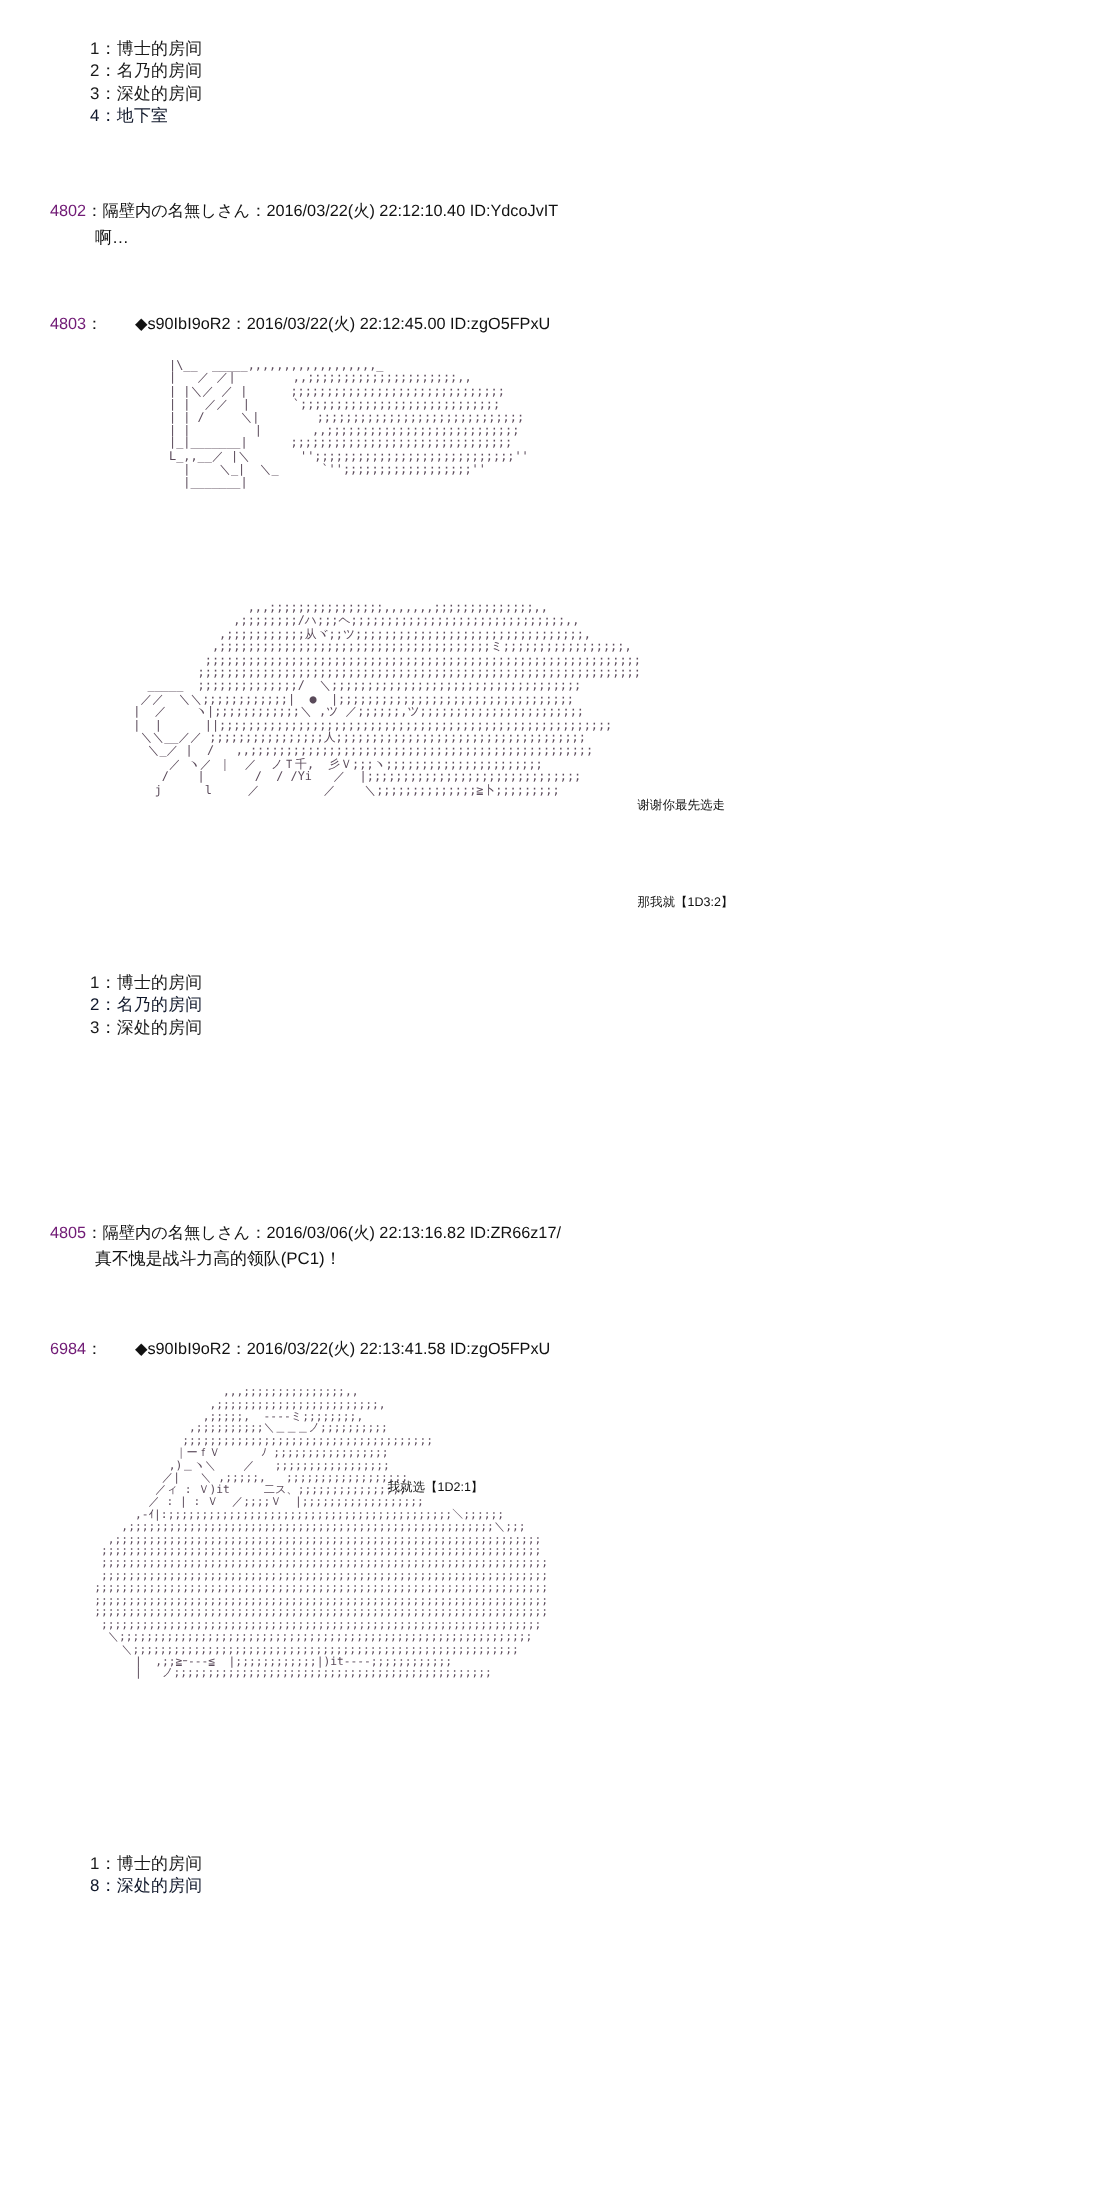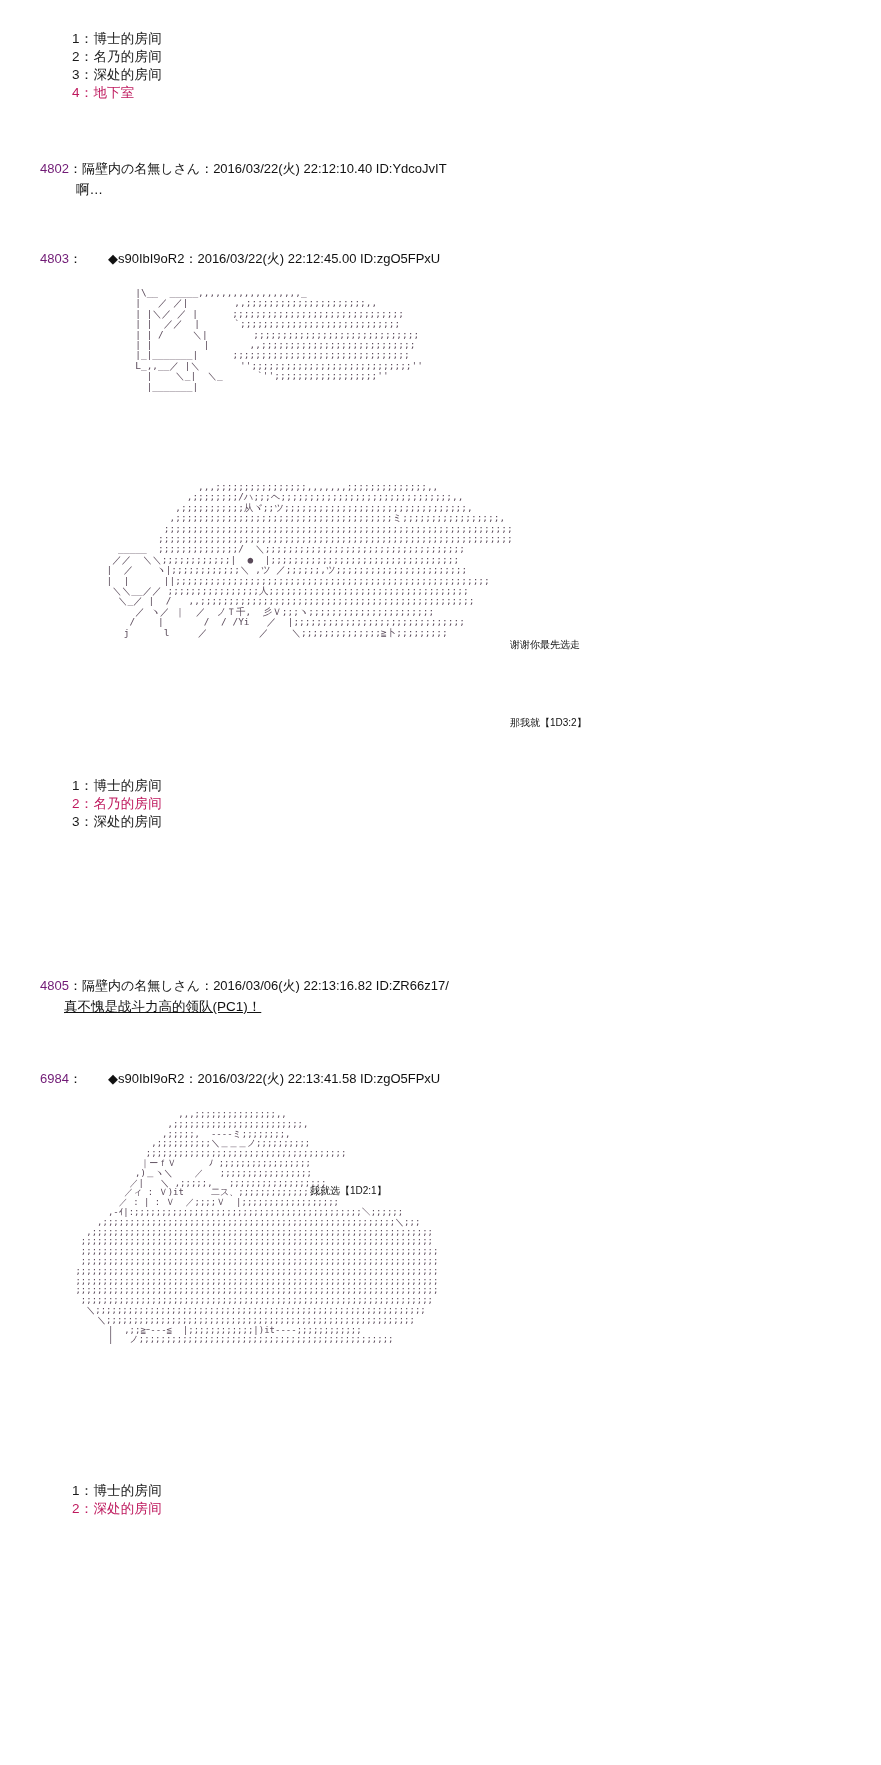--- a/index.html
+++ b/index.html
@@ -26,21 +26,21 @@
   .choices {
     font-size: 13.5px;
     line-height: 18px;
     color: #1a1a1a;
   }
   .choice {
     white-space: pre;
     letter-spacing: 0.2px;
   }
   .choice.red {
-    color: #be185d;
+    color: #0f172a;
   }
 
   
   .post-head {
     font-size: 13px;
     line-height: 17px;
     color: #111;
     white-space: nowrap;
   }
   .post-head .num {
@@ -155,21 +155,21 @@
     <div class="choice">1：博士的房间</div>
     <div class="choice red">2：名乃的房间</div>
     <div class="choice">3：深处的房间</div>
   </div>
 
 
   <div class="abs" style="left:40px; top:977px;">
     <div class="post-head">
       <span class="num">4805</span><span class="sep">：</span><span class="name">隔壁内の名無しさん</span><span class="sep">：</span><span class="date">2016/03/06(火) 22:13:16.82</span>&nbsp;<span class="id">ID:ZR66z17/</span>
     </div>
-    <div class="post-body" style="margin-left:24px; margin-top:3px;text-decoration:underline;">真不愧是战斗力高的领队(PC1)！</div>
+    <div class="post-body" style="margin-left:36px; margin-top:3px;">真不愧是战斗力高的领队(PC1)！</div>
   </div>
 
   <div class="abs" style="left:40px; top:1070px;">
     <div class="post-head">
       <span class="num">6984</span><span class="sep">：</span><span class="trip">◆s90IbI9oR2</span><span class="sep">：</span><span class="date">2016/03/22(火) 22:13:41.58</span>&nbsp;<span class="id">ID:zgO5FPxU</span>
     </div>
   </div>
 
   <div class="abs aa small" style="left:70px; top:1110px;">                    ,,,;;;;;;;;;;;;;;;,,
                   ,;;;;;;;;;;;;;;;;;;;;;;;;,
@@ -193,16 +193,16 @@
   ;;;;;;;;;;;;;;;;;;;;;;;;;;;;;;;;;;;;;;;;;;;;;;;;;;;;;;;;;;;;;;;;;
    ＼;;;;;;;;;;;;;;;;;;;;;;;;;;;;;;;;;;;;;;;;;;;;;;;;;;;;;;;;;;;;;
      ＼;;;;;;;;;;;;;;;;;;;;;;;;;;;;;;;;;;;;;;;;;;;;;;;;;;;;;;;;;
        |  ,;;≧ｰ---≦  |;;;;;;;;;;;;|)it----;;;;;;;;;;;;
        |   ノ;;;;;;;;;;;;;;;;;;;;;;;;;;;;;;;;;;;;;;;;;;;;;;;</div>
 
   <div class="abs speech" style="left:310px; top:1178px;">我就选【1D2:1】</div>
 
   <div class="abs choices" style="left:72px; top:1482px;">
     <div class="choice">1：博士的房间</div>
-    <div class="choice red">2：深处的房间</div>
+    <div class="choice red">8：深处的房间</div>
   </div>
 
 </div>
 
 </body></html>

